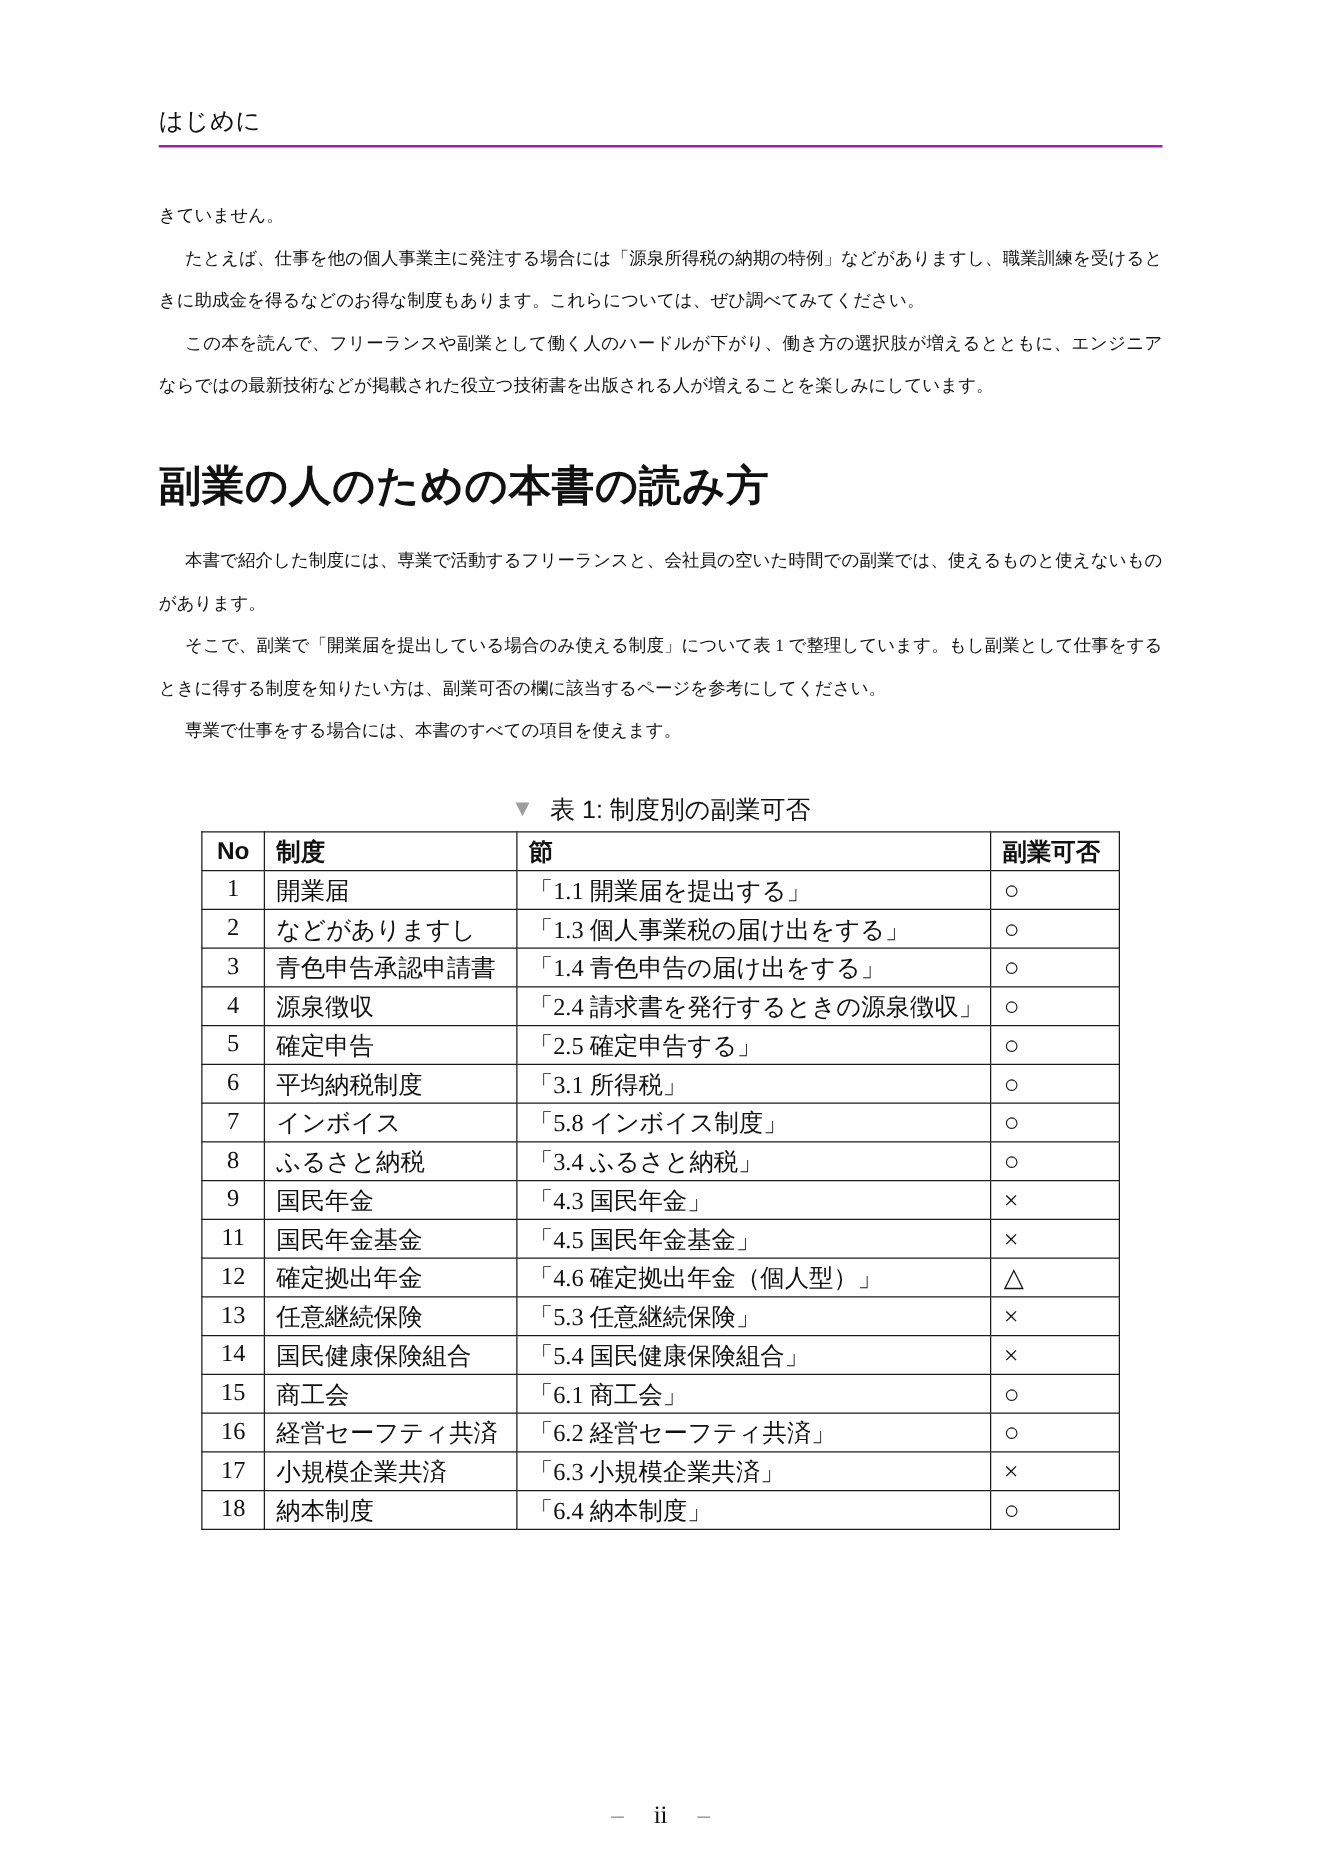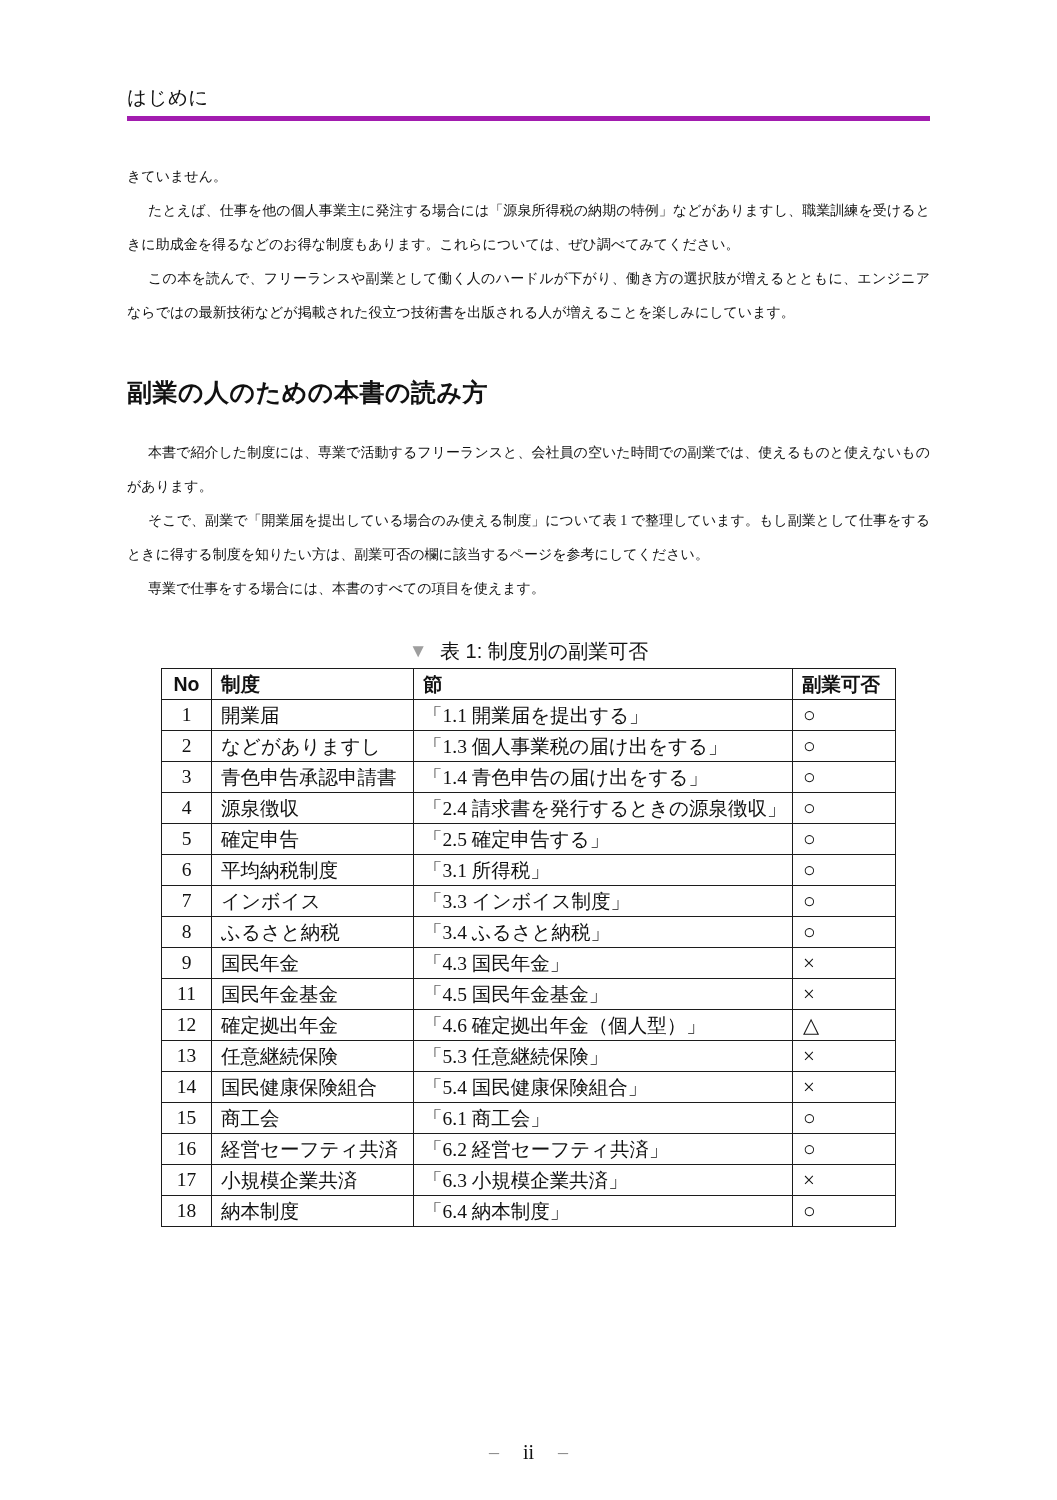--- a/index.html
+++ b/index.html
@@ -17,37 +17,37 @@
     left: 127px;
     top: 0;
     width: 803px;
   }
   .page-header {
     margin-top: 84px;
     font-family: "Liberation Sans", "DejaVu Sans", sans-serif;
     font-size: 19.5px;
     line-height: 26px;
     padding-bottom: 6px;
-    border-bottom: 5px solid #a21caf;
+    border-bottom: 2px solid #a21caf;
     letter-spacing: 0.5px;
   }
   p.body {
     font-family: "Liberation Serif", "DejaVu Serif", serif;
     font-size: 14px;
     line-height: 34px;
     margin: 0;
     text-align: justify;
     text-justify: inter-ideograph;
   }
   p.first { margin-top: 39px; }
   p.indent { text-indent: 21px; }
   h1.section-heading {
     font-family: "Liberation Sans", "DejaVu Sans", sans-serif;
     font-weight: bold;
-    font-size: 25px;
+    font-size: 34px;
     line-height: 40px;
     margin: 42px 0 24px 0;
     letter-spacing: 0.5px;
   }
   .table-caption {
     margin-top: 31px;
     text-align: center;
     font-family: "Liberation Sans", "DejaVu Sans", sans-serif;
     font-size: 20px;
     line-height: 28px;
@@ -181,21 +181,21 @@
           <tr>
             <td class="cell-no">6</td>
             <td class="cell-system">平均納税制度</td>
             <td class="cell-section">「3.1 所得税」</td>
             <td class="cell-mark">○</td>
           </tr>
 
           <tr>
             <td class="cell-no">7</td>
             <td class="cell-system">インボイス</td>
-            <td class="cell-section">「3.3 インボイス制度」</td>
+            <td class="cell-section">「5.8 インボイス制度」</td>
             <td class="cell-mark">○</td>
           </tr>
 
           <tr>
             <td class="cell-no">8</td>
             <td class="cell-system">ふるさと納税</td>
             <td class="cell-section">「3.4 ふるさと納税」</td>
             <td class="cell-mark">○</td>
           </tr>
 

